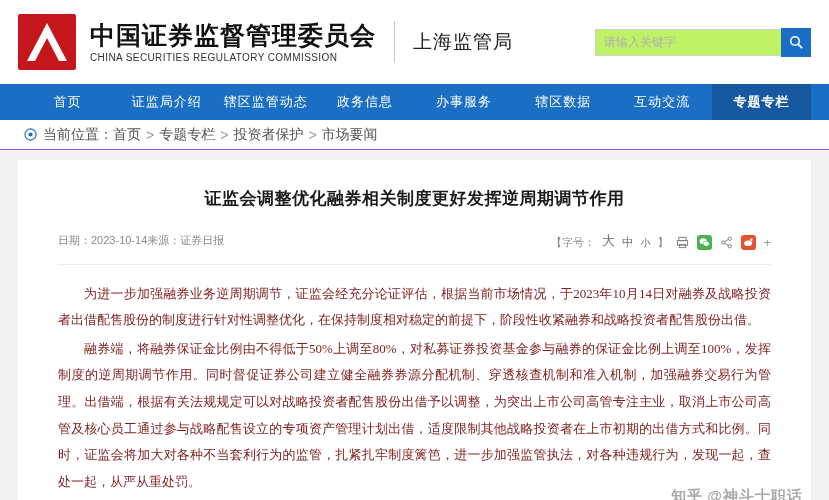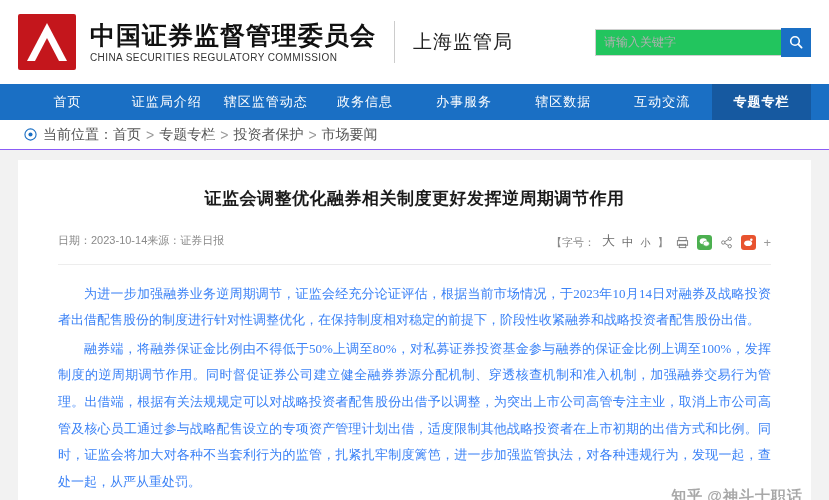--- a/index.html
+++ b/index.html
@@ -89,21 +89,21 @@
   }
   .search-input {
     width: 186px;
     height: 27px;
     border: 1px solid #cfcfcf;
     border-right: none;
     padding: 0 8px;
     font-size: 12px;
     color: #333;
     outline: none;
-    background: #22c55e;
+    background: #bef264;
   }
   .search-input::placeholder { color: #b0b0b0; }
   .search-btn {
     width: 30px; height: 29px;
     background: #1a6fc4;
     border: none;
     cursor: pointer;
     display: flex;
     align-items: center;
     justify-content: center;
@@ -202,21 +202,21 @@
   .ico-print { color: #7d7d7d; font-size: 12px; }
   .ico-wechat { background: #4cb050; }
   .ico-share { color: #7d7d7d; font-size: 12px; }
   .ico-weibo { background: #e8532f; }
   .ico-plus { color: #9a9a9a; font-size: 13px; cursor: pointer; }
 
   .body-text {
     margin-top: 16px;
     font-size: 13px;
     line-height: 2.05;
-    color: #3b82f6;
+    color: #7f1d1d;
     text-align: justify;
     font-family: "Liberation Serif", serif;
   }
   .body-text p { margin: 0 0 2px 0; text-indent: 2em; }
 
   
   .watermark {
     position: absolute;
     right: 8px;
     bottom: 4px;

